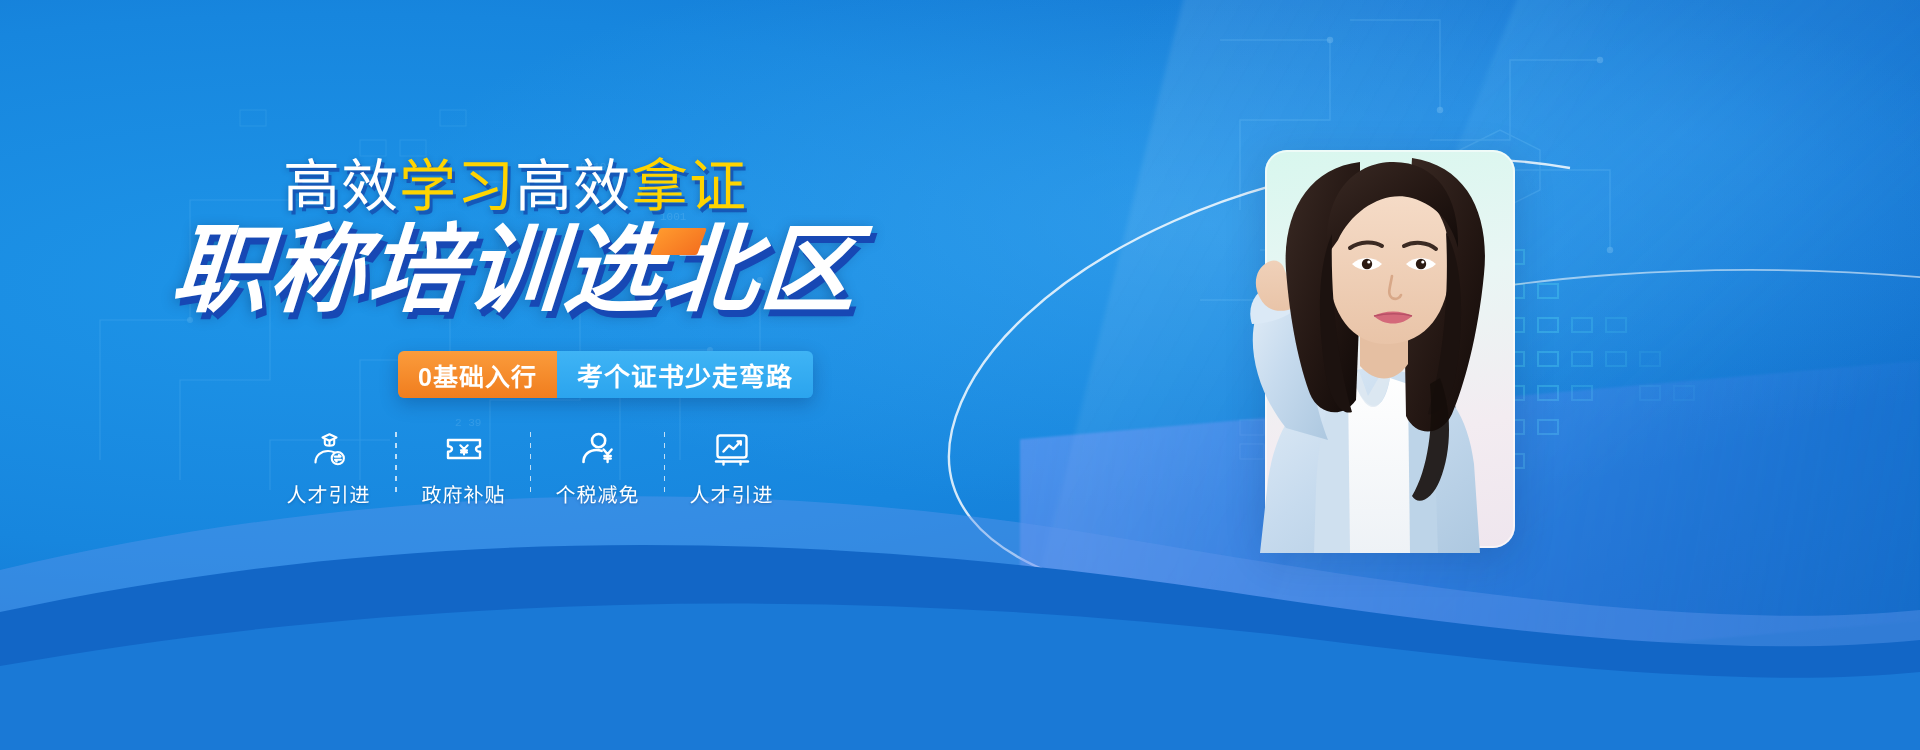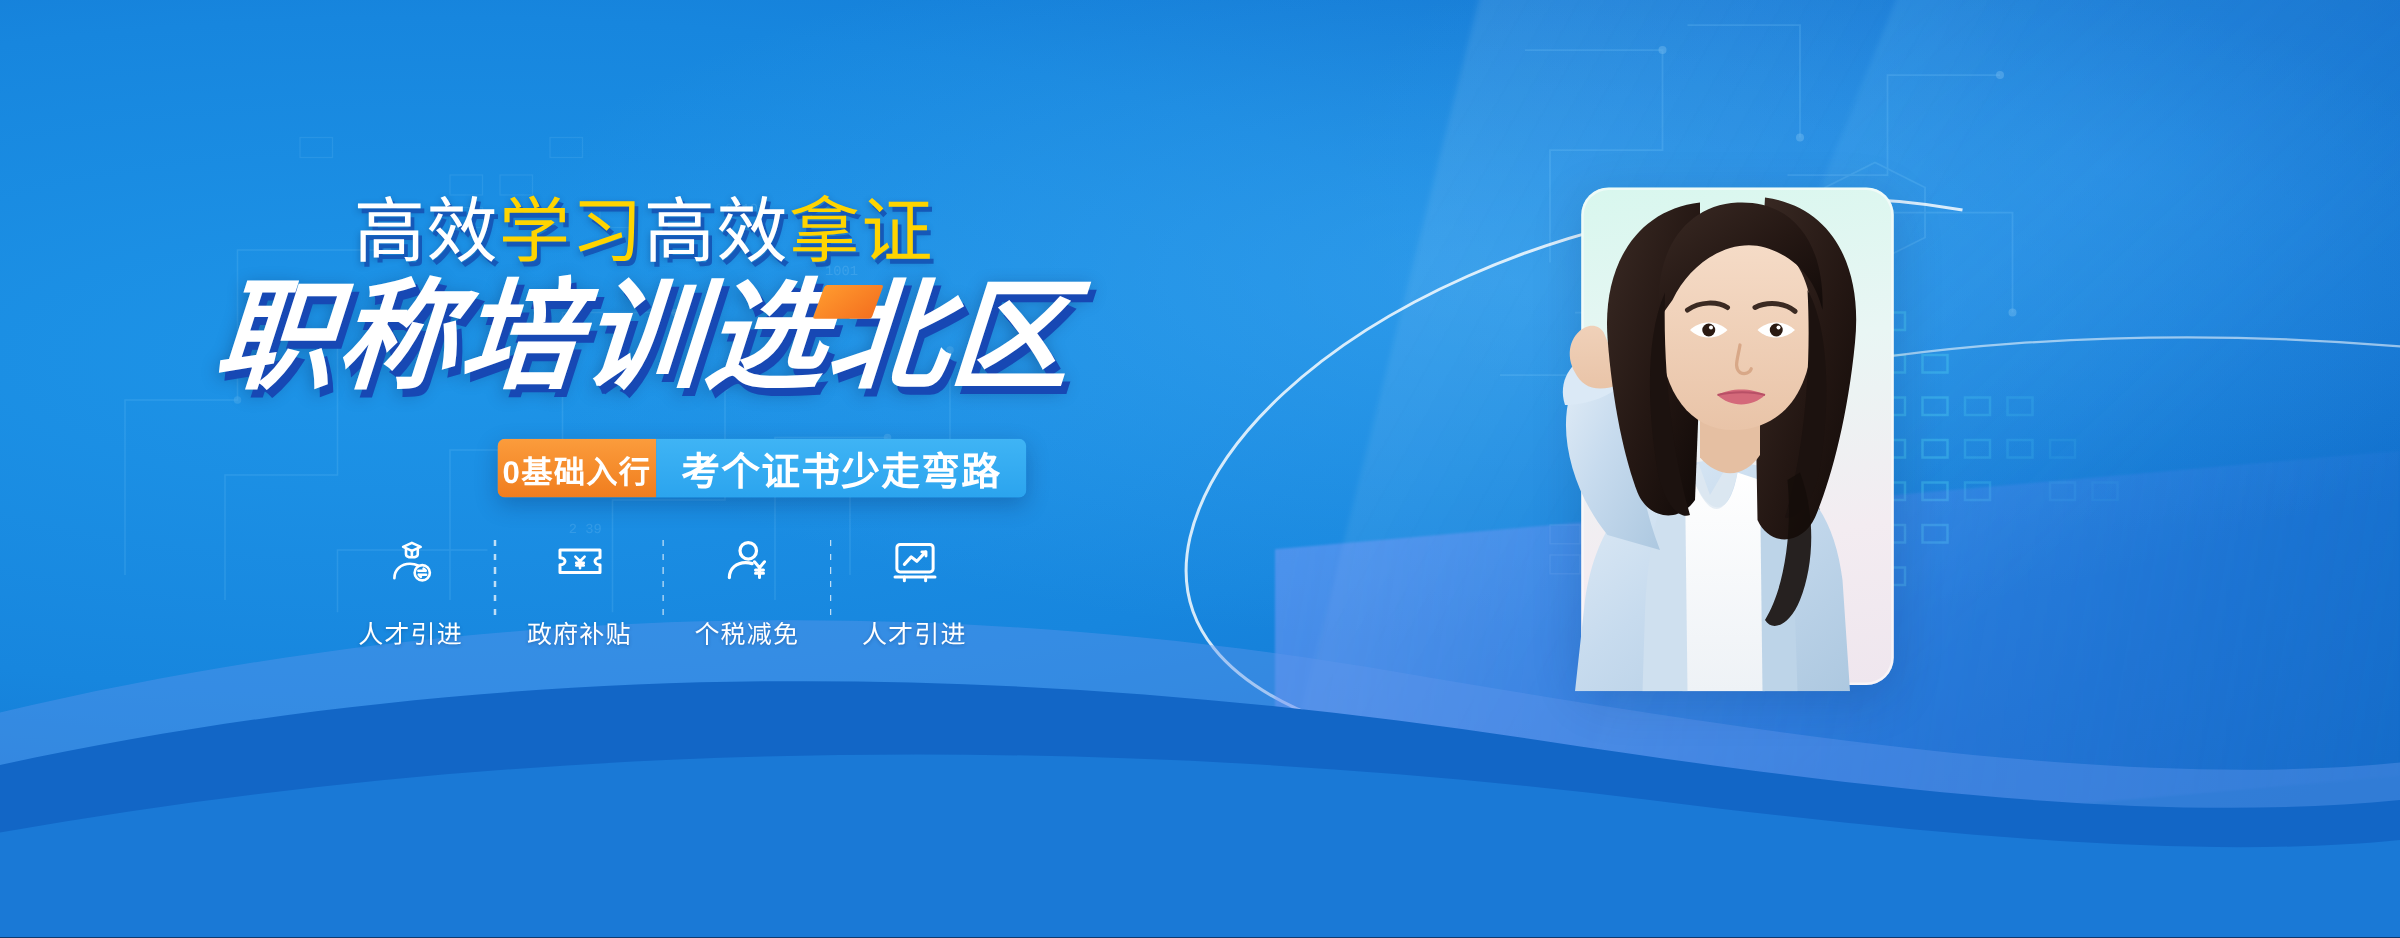--- a/index.html
+++ b/index.html
@@ -167,47 +167,47 @@
     position:absolute;
     left:398px; top:351px;
     display:flex;
     height:47px;
     border-radius:6px;
     overflow:hidden;
     box-shadow:0 6px 18px rgba(0,25,70,.25);
   }
   .pill-left{
     display:flex; align-items:center; justify-content:center;
-    padding:0 4px;
+    padding:0 20px;
     background:linear-gradient(180deg,#fb9c3c 0%,#f07d1e 100%);
     color:#ffffff;
     font-size:25px; font-weight:bold; letter-spacing:1px;
   }
   .pill-right{
     display:flex; align-items:center; justify-content:center;
     padding:0 20px;
     background:linear-gradient(180deg,#3fb4f5 0%,#2ba4ee 100%);
     color:#ffffff;
-    font-size:31px; font-weight:bold; letter-spacing:1px;
+    font-size:26px; font-weight:bold; letter-spacing:1px;
   }
 
   
   .features{
     position:absolute;
     left:262px; top:428px;
     display:flex;
     align-items:flex-start;
   }
   .feature{
     position:relative;
     width:133px;
     display:flex;
     flex-direction:column;
     align-items:center;
-    gap:21px;
+    gap:9px;
   }
   .feature-icon{
     width:42px; height:42px;
     display:flex; align-items:center; justify-content:center;
   }
   .feature-icon svg{ display:block; }
   .feature-label{
     color:#ffffff;
     font-size:20px;
     letter-spacing:1px;

